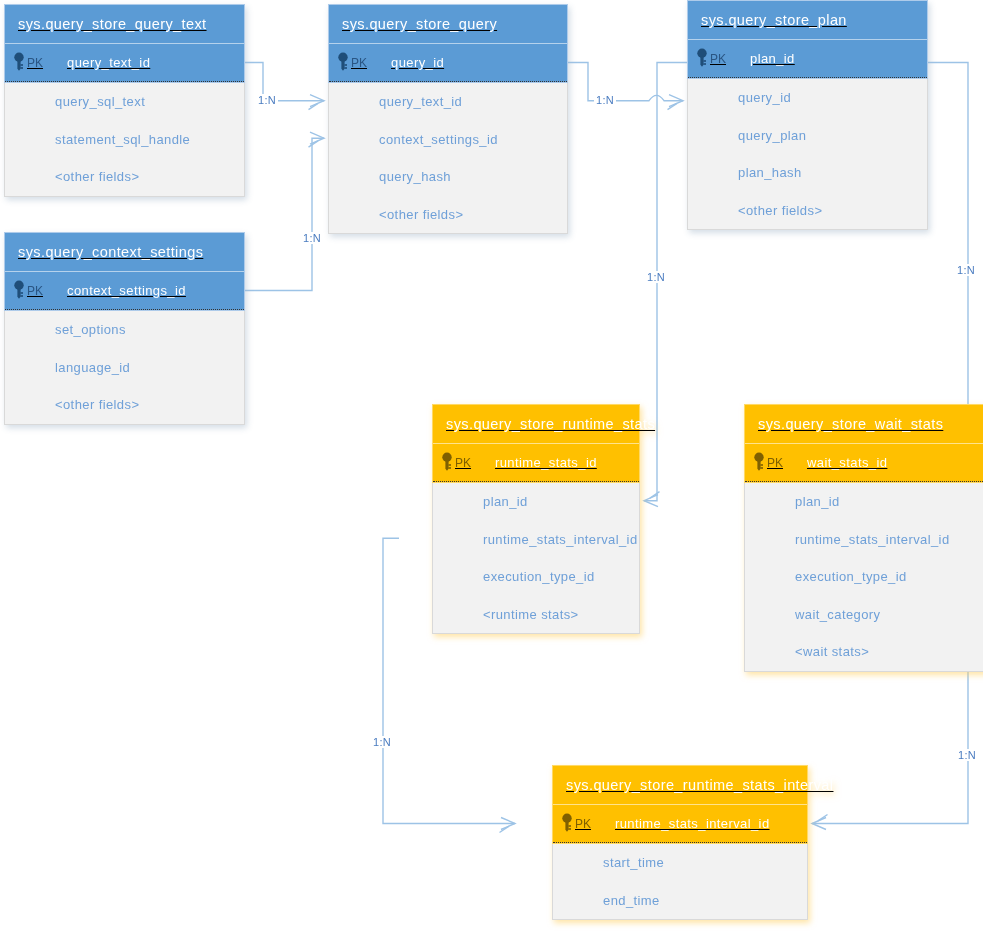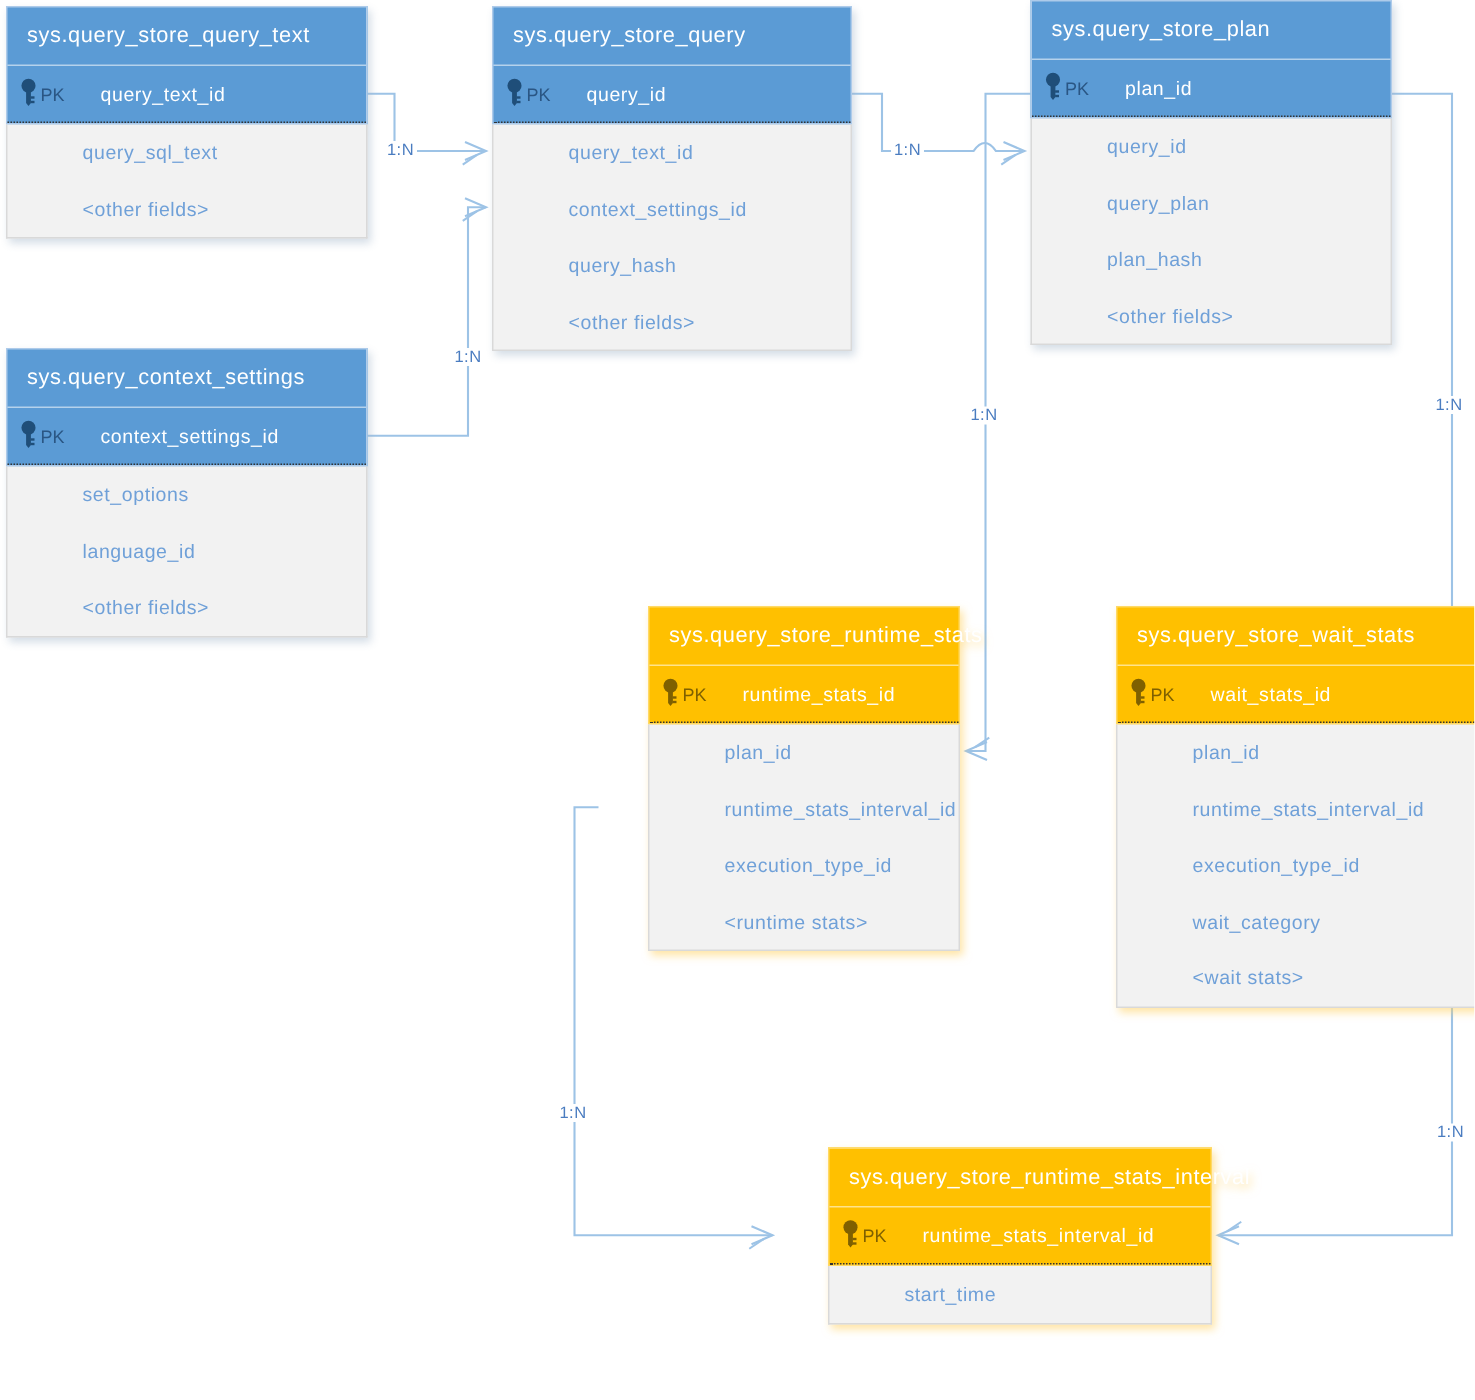--- a/index.html
+++ b/index.html
@@ -3,21 +3,21 @@
 <meta charset="utf-8">
 <style>
   html,body{margin:0;padding:0;background:#ffffff;}
   *{box-sizing:border-box;}
   body{font-family:"Liberation Sans", sans-serif;}
   #canvas{position:relative;width:983px;height:933px;background:#ffffff;overflow:hidden;}
 
   #connectors{position:absolute;left:0;top:0;width:983px;height:933px;pointer-events:none;}
 
   .erd-table{position:absolute;}
-  .tbl-top{border:1px solid #AECBEA;}
+  .tbl-top{border:1px solid #AECBEA;text-decoration:underline;}
   .orange .tbl-top{border:1px solid #FFD965;}
   .blue .tbl-top{background:#5B9BD5;}
   .orange .tbl-top{background:#FFC000;}
   .blue{filter:drop-shadow(2px 3px 3px rgba(160,180,200,0.45));}
   .orange{filter:drop-shadow(2px 3px 3px rgba(255,205,90,0.55));padding-left:33px;}
 
   .tbl-header{height:38px;line-height:38px;padding-left:13px;color:#ffffff;
               font-size:14.5px;letter-spacing:0.4px;white-space:nowrap;}
   .pk-row{height:39px;display:flex;align-items:center;border-top:1px solid rgba(255,255,255,0.55);
           border-bottom:1px dotted #333333;position:relative;}
@@ -84,20 +84,21 @@
           <path d="M4.4 8.5 h3.2 v8.2 l-1.6 2 l-1.6 -2 z" fill="currentColor"></path>
           <rect x="7.4" y="12.2" width="2.6" height="1.6" fill="currentColor"></rect>
           <rect x="7.4" y="15.2" width="2.6" height="1.6" fill="currentColor"></rect>
         </svg>
         <span class="pk-label">PK</span>
         <span class="pk-field">query_text_id</span>
       </div>
     </div>
     <div class="tbl-body">
       <div class="field-row">query_sql_text</div>
+      <div class="field-row">statement_sql_handle</div>
       <div class="field-row">&lt;other fields&gt;</div>
     </div>
   </div>
 
   <div class="erd-table blue" id="t1">
     <div class="tbl-top">
       <div class="tbl-header">sys.query_store_query</div>
       <div class="pk-row">
         <svg class="key-icon" width="13" height="21" viewBox="0 0 13 21">
           <circle cx="6" cy="5.2" r="4.7" fill="currentColor"></circle>
@@ -214,20 +215,21 @@
           <path d="M4.4 8.5 h3.2 v8.2 l-1.6 2 l-1.6 -2 z" fill="currentColor"></path>
           <rect x="7.4" y="12.2" width="2.6" height="1.6" fill="currentColor"></rect>
           <rect x="7.4" y="15.2" width="2.6" height="1.6" fill="currentColor"></rect>
         </svg>
         <span class="pk-label">PK</span>
         <span class="pk-field">runtime_stats_interval_id</span>
       </div>
     </div>
     <div class="tbl-body">
       <div class="field-row">start_time</div>
+      <div class="field-row">end_time</div>
     </div>
   </div>
 
   <div class="rel-label" id="l0">1:N</div>
   <div class="rel-label" id="l1">1:N</div>
   <div class="rel-label" id="l2">1:N</div>
   <div class="rel-label" id="l3">1:N</div>
   <div class="rel-label" id="l4">1:N</div>
   <div class="rel-label" id="l5">1:N</div>
   <div class="rel-label" id="l6">1:N</div>

